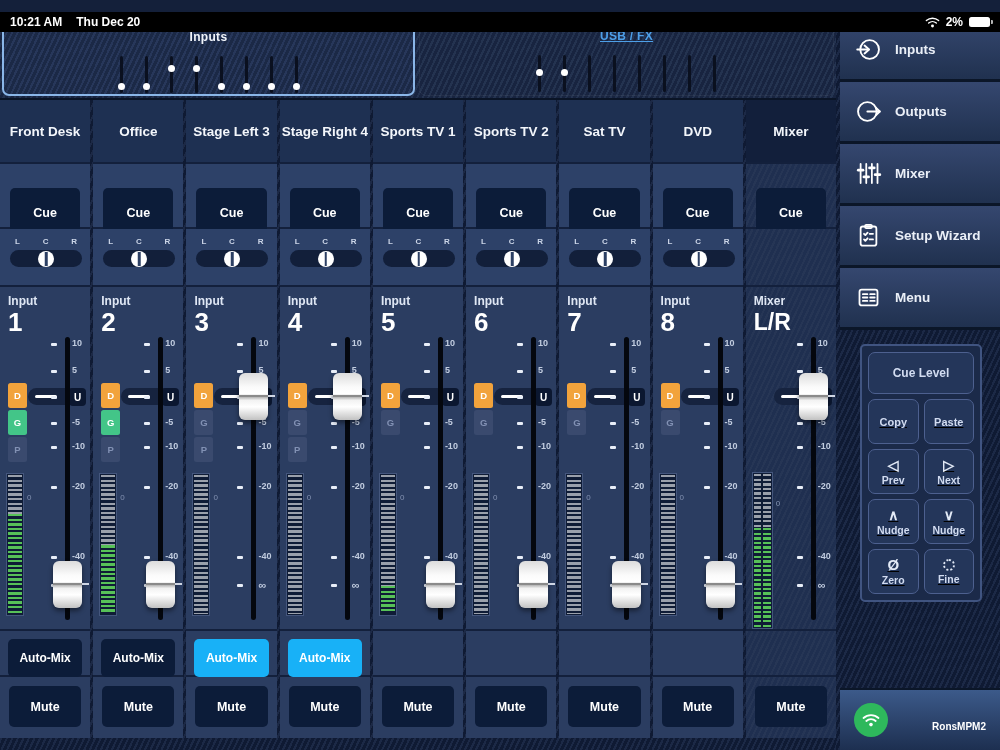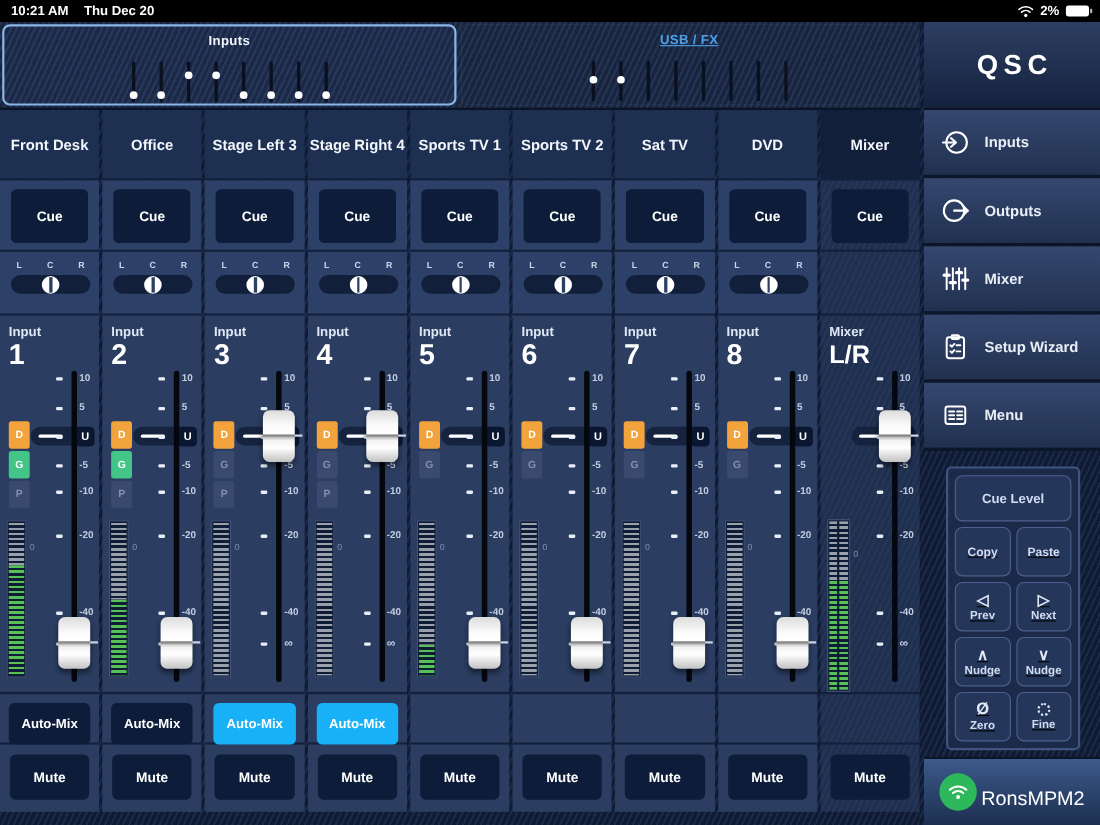--- a/index.html
+++ b/index.html
@@ -2,21 +2,21 @@
 <html><head>
 <meta charset="utf-8">
 <style>
   * { margin:0; padding:0; box-sizing:border-box; }
   html,body { background:#000; }
   body { font-family:"Liberation Sans", sans-serif; }
   .screen { position:relative; width:1000px; height:750px; overflow:hidden;
             background:#14203a; }
 
   
-  .statusbar { position:absolute; left:0; top:0; width:1000px; height:20px; background:#000;
+  .statusbar { position:absolute; left:0; top:12px; width:1000px; height:20px; background:#000;
                display:flex; align-items:center; justify-content:space-between; padding:0 10px; z-index:20; }
   .sb-left { display:flex; gap:14px; align-items:center; color:#fff; font-size:12px; }
   .sb-time { font-weight:700; }
   .sb-date { font-weight:600; }
   .sb-right { display:flex; gap:6px; align-items:center; color:#fff; font-size:12px; font-weight:600; }
   .battery { position:relative; width:21px; height:10px; background:#fff; border-radius:2.5px; }
   .battery::after { content:''; position:absolute; right:-3px; top:3px; width:2px; height:4px; background:rgba(255,255,255,.7); border-radius:0 1px 1px 0; }
 
   
   .bodyrow { position:absolute; top:20px; left:0; width:1000px; height:730px; display:flex; }
@@ -43,21 +43,21 @@
   .b-head { height:64px; background:#1e3052; display:flex; align-items:center; justify-content:center; }
   .b-cue  { height:65px; background:#2d4168; padding:8px 10px 0; }
   .b-pan  { height:58px; background:#2d4168; position:relative; }
   .b-fader{ height:344px; background:#2b3d61; position:relative; }
   .b-am   { height:46px; background:#2b3d61; padding:8px 8px 0; }
   .b-mute { height:61px; background:#2b3d61; padding:9px 9px 0; border-bottom:none; }
   .chname { font-size:13.5px; font-weight:700; color:#f3f6fb; text-align:center; }
 
   .btn { display:block; width:100%; border:none; border-radius:5px; background:#0c1c39; color:#fff;
          font-family:inherit; font-weight:700; font-size:12.5px; cursor:pointer; }
-  .btn-cue { height:49px; }
+  .btn-cue { height:49px;margin-top:16px; }
   .btn-automix { height:38px; font-size:12px; }
   .btn-automix.active { background:#18b1f7; }
   .btn-mute { height:41px; }
 
   
   .pan-labels { position:absolute; top:8px; left:10px; width:72px; display:flex; justify-content:space-between;
                 padding:0 5px; font-size:8px; font-weight:700; color:#ccd6e8; }
   .pan-track { position:absolute; top:21px; left:10px; width:72px; height:17px; background:#121f3a; border-radius:9px; }
   .pan-knob { position:absolute; left:50%; top:0.5px; transform:translateX(-50%); width:16px; height:16px;
               border-radius:50%; background:#fff; }
@@ -123,21 +123,21 @@
   .kp-row { display:flex; gap:5px; flex:1;text-decoration:underline; }
   .kp-row .kp-btn { flex:1; flex-direction:column; gap:2px; }
   .kp-ic { font-size:14px; line-height:1; color:#e4ebf7; }
   .kp-ic.zero { font-size:15px; font-weight:700; }
   .fine-circle { width:12px; height:12px; border:2px dotted #dfe7f5; border-radius:50%; }
   .kp-lbl { font-size:10.5px; }
 
   .conn-bar { margin-top:auto; height:62px; background:linear-gradient(180deg,#3c5a8a,#1d2f50); border-top:2px solid #0b1628;
               display:flex; align-items:center; justify-content:space-between; padding:0 14px; cursor:pointer; }
   .conn-icon { width:34px; height:34px; border-radius:50%; background:#2eb85c; display:flex; align-items:center; justify-content:center; }
-  .conn-name { font-size:18px; font-weight:400; color:#fff;margin-top:12px; }
+  .conn-name { font-size:10px; font-weight:700; color:#fff;margin-top:12px; }
 </style>
 </head>
 <body>
 
 <div class="screen">
 
   <div class="statusbar">
     <div class="sb-left">
       <span class="sb-time">10:21 AM</span>
       <span class="sb-date">Thu Dec 20</span>
@@ -804,23 +804,20 @@
       
     </div>
     <div class="band b-mute">
       <button class="btn btn-mute">Mute</button>
     </div>
   </div>
         </div>
     </div>
 
     <div class="sidebar">
-      <div class="qsc-panel">
-        <span class="qsc-logo">QSC</span>
-      </div>
 
       <div class="nav-item">
         <span class="nav-icon">
           <svg width="27" height="27" viewBox="0 0 24 24" fill="none" stroke="#fff" stroke-width="1.7" stroke-linecap="round" stroke-linejoin="round">
             <circle cx="13" cy="12" r="8.3"></circle>
               <line x1="2" y1="12" x2="12" y2="12"></line>
               <polyline points="8.5,8.5 12.5,12 8.5,15.5"></polyline>
           </svg>
         </span>
         <span class="nav-label">Inputs</span>

